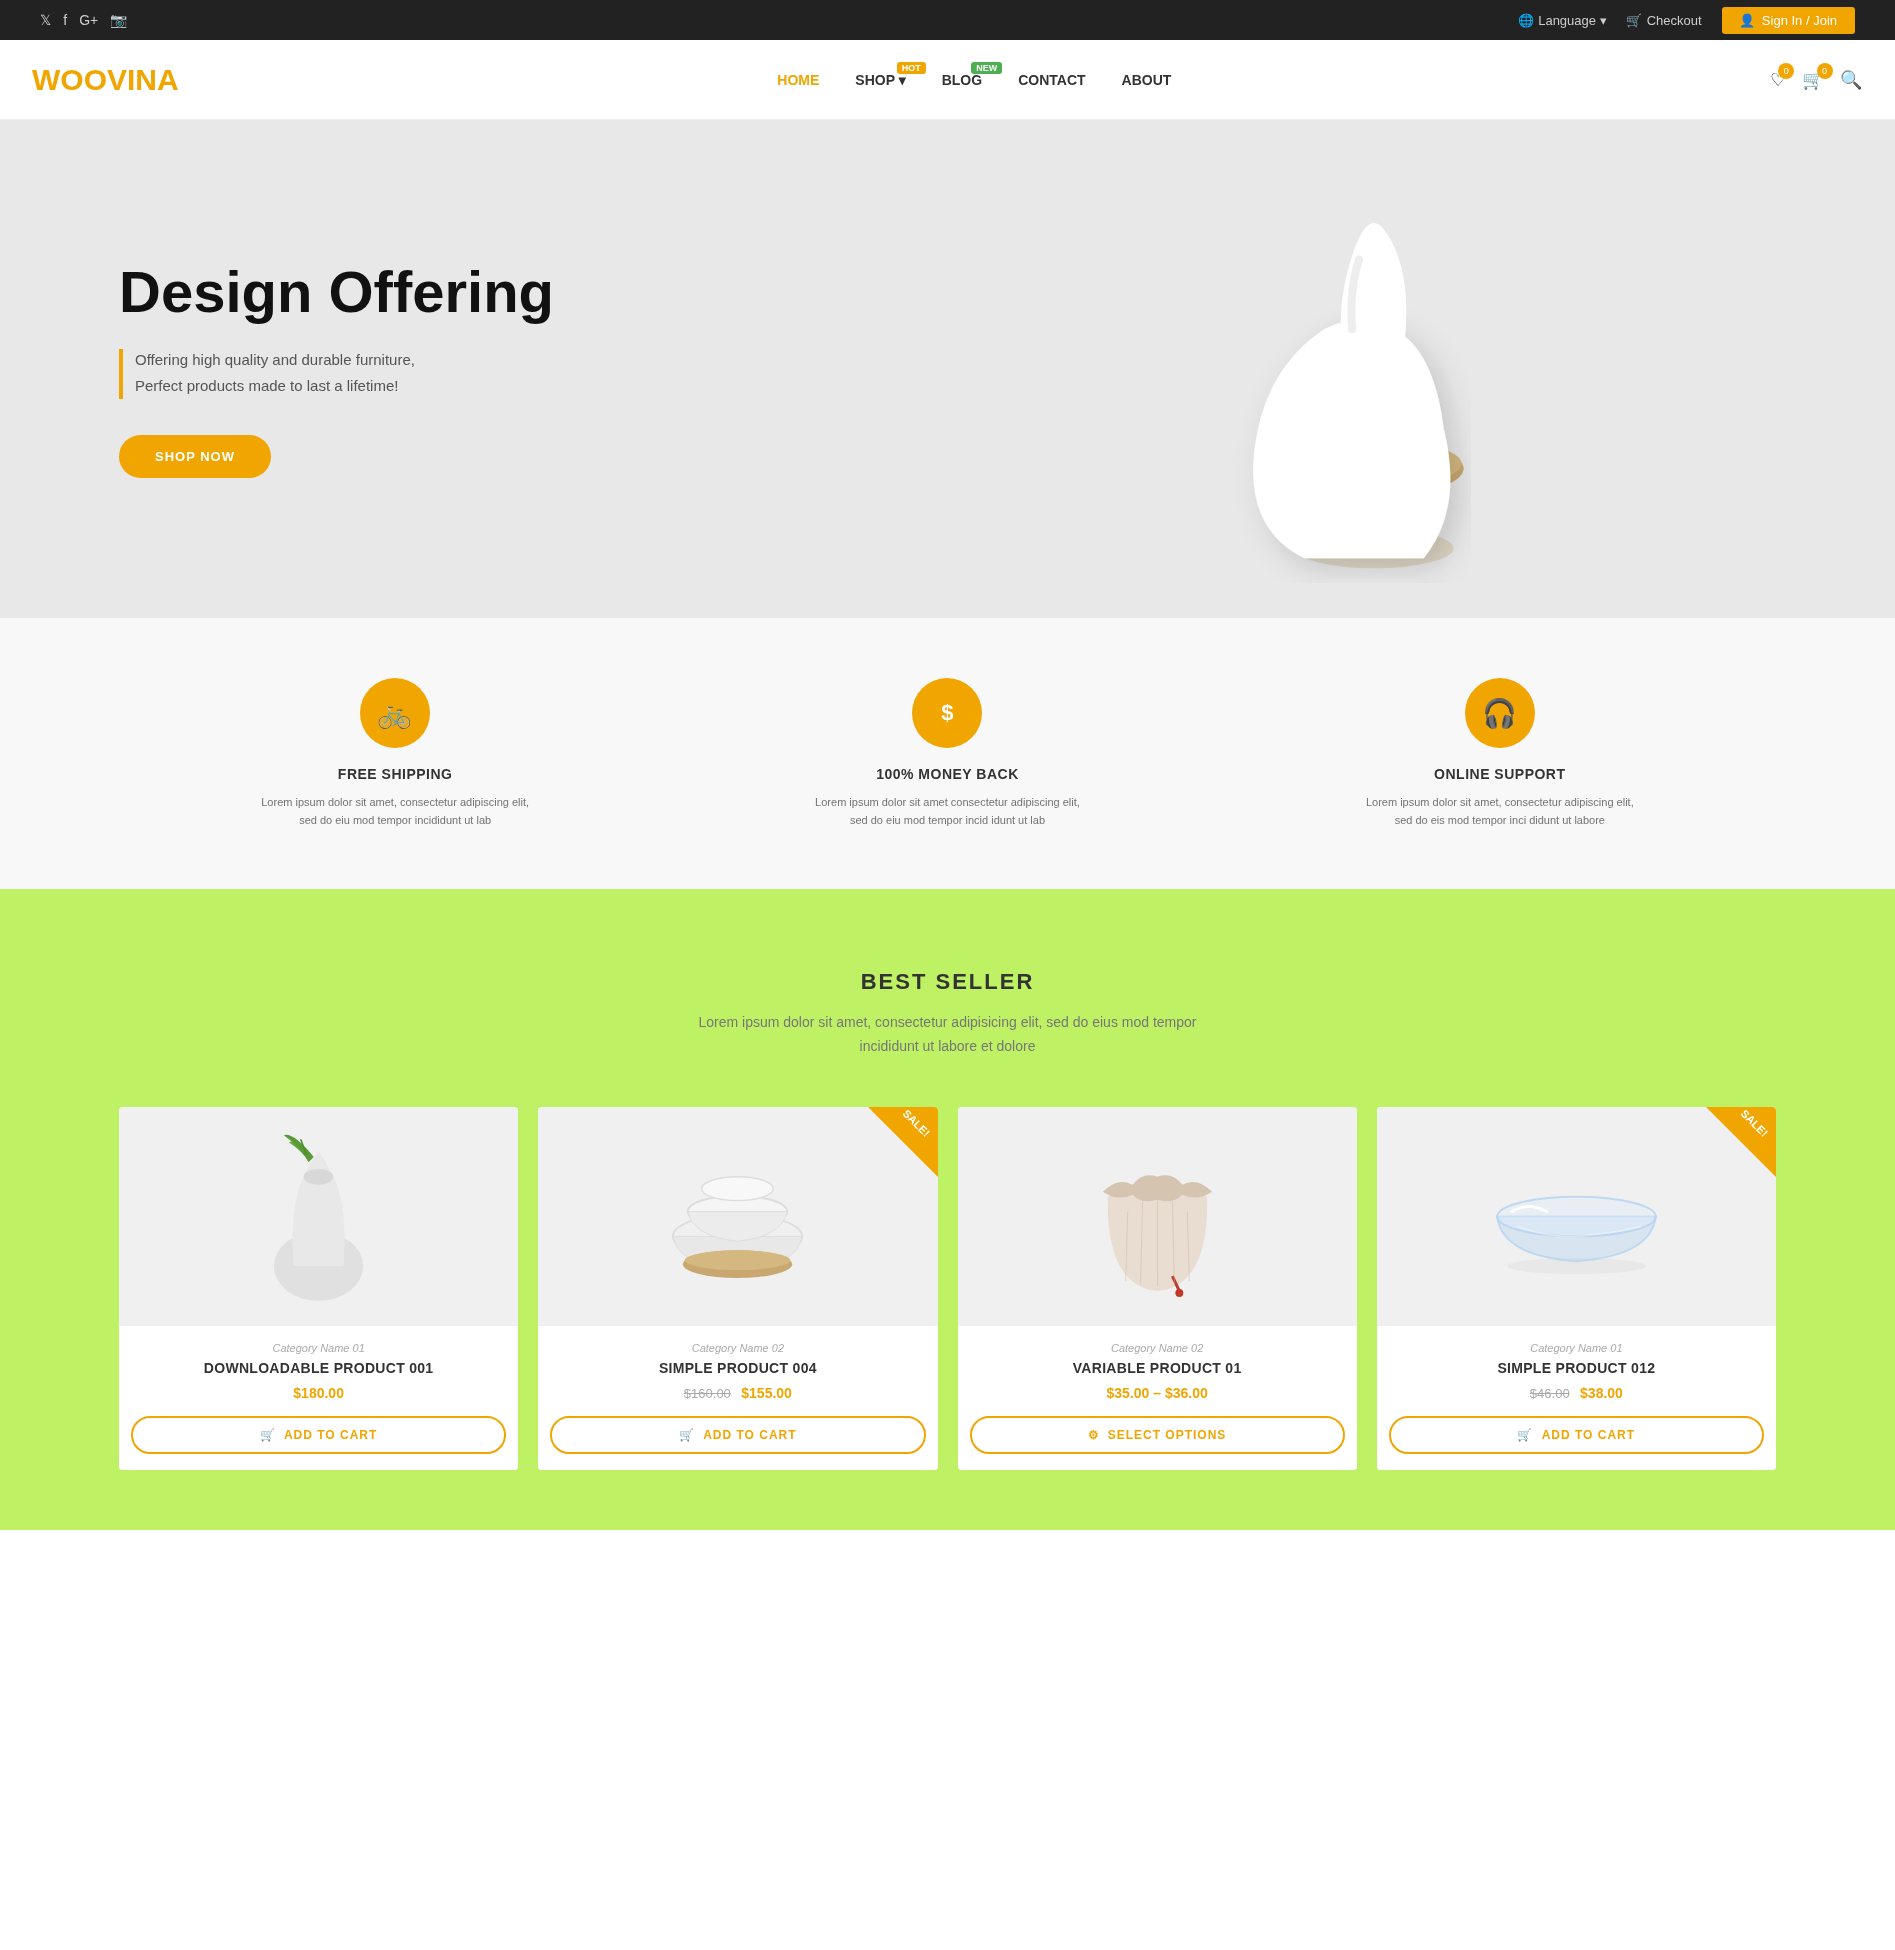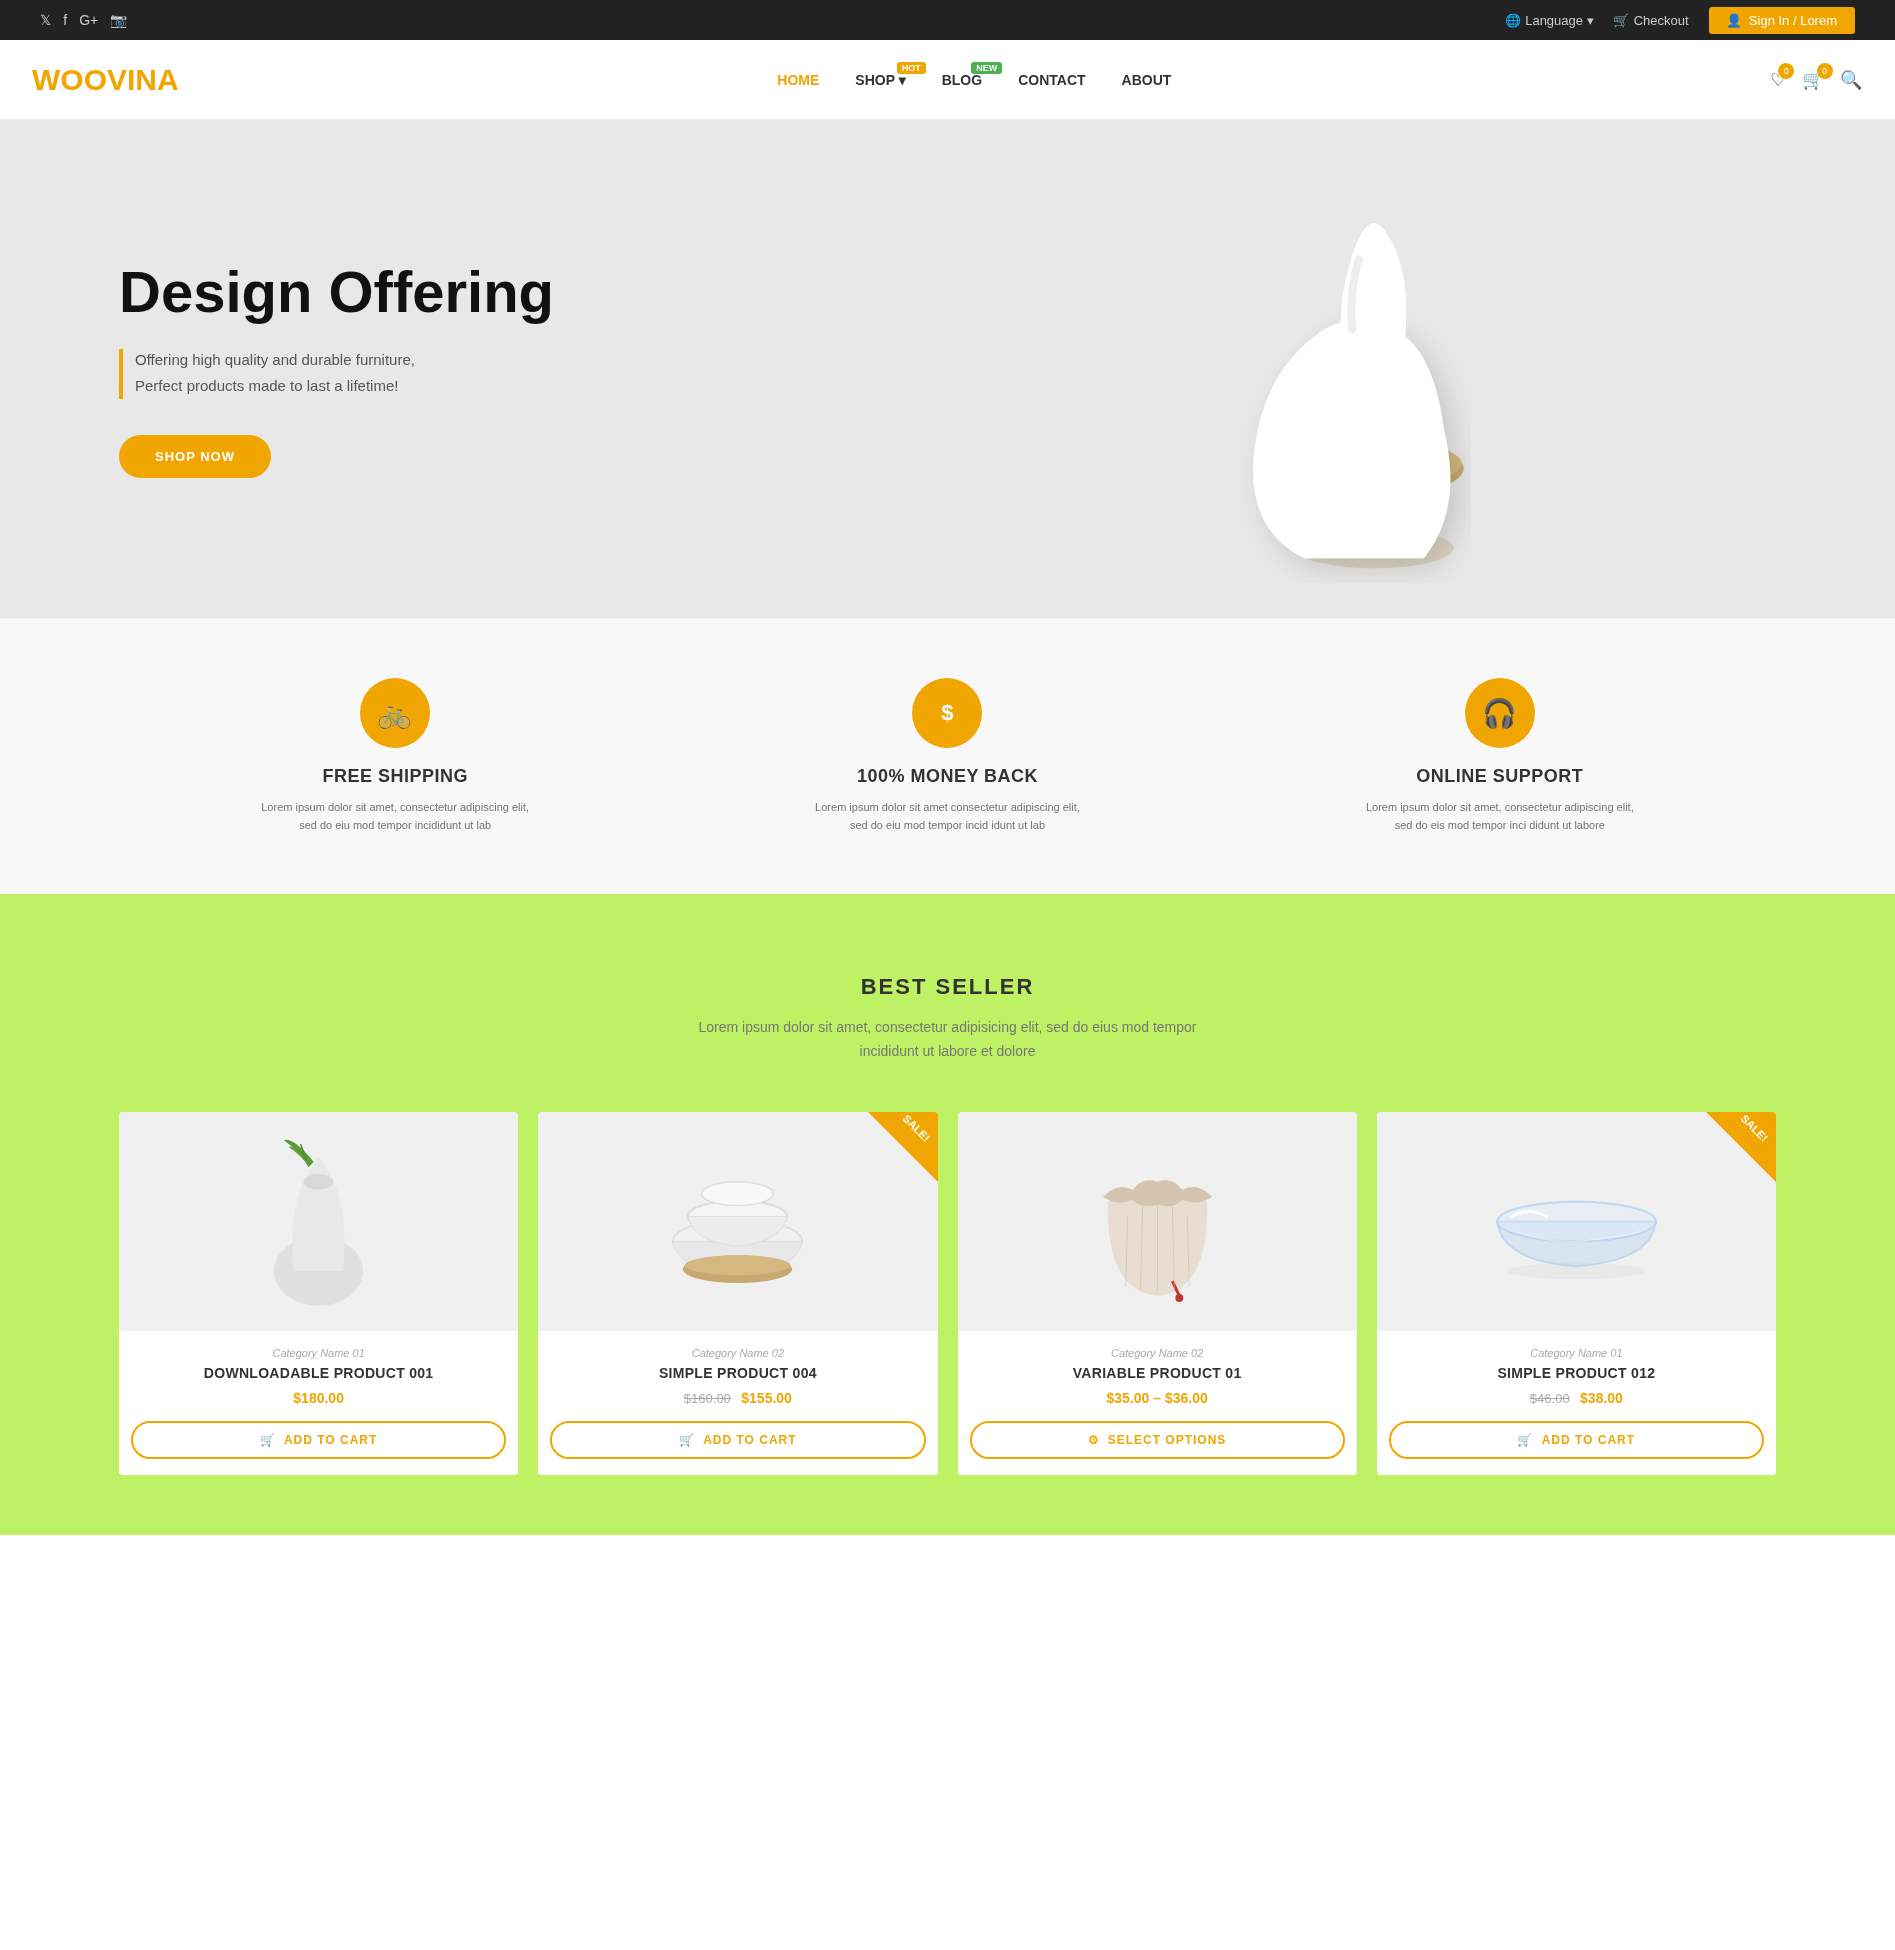--- a/index.html
+++ b/index.html
@@ -129,21 +129,21 @@
       height: 70px;
       background: #f0a500;
       border-radius: 50%;
       display: flex;
       align-items: center;
       justify-content: center;
       margin: 0 auto 18px;
       font-size: 28px;
       color: #fff;
     }
-    .feature-title { font-size: 18px; font-weight: 800; text-transform: uppercase; margin-bottom: 12px; letter-spacing: 0.5px; }
+    .feature-title { font-size: 14px; font-weight: 800; text-transform: uppercase; margin-bottom: 12px; letter-spacing: 0.5px; }
     .feature-desc { font-size: 11px; color: #737373; line-height: 1.6; }
 
     
     .best-seller { padding: 80px 119px 60px; background: #bef264; }
     .section-header { text-align: center; margin-bottom: 48px; }
     .section-title { font-size: 22px; font-weight: 800; text-transform: uppercase; letter-spacing: 2px; margin-bottom: 16px; }
     .section-desc { font-size: 14px; color: #777; max-width: 557px; margin: 0 auto; line-height: 1.7; }
 
     
     .products-grid {
@@ -228,21 +228,21 @@
     <a class="top-bar-link">
       <span>🌐</span>
       <span>Language</span> ▾
     </a>
     <a class="top-bar-link">
       <span>🛒</span>
       <span>Checkout</span>
     </a>
     <button class="signin-btn">
       <span>👤</span>
-      <span>Sign In / Lorem</span>
+      <span>Sign In / Join</span>
     </button>
   </div>
 </div>
 
 <header class="header">
   <div class="logo">
     <span style="color:#f0a500">WOO</span><span>VINA</span>
   </div>
   <nav class="nav">
     <a class="nav-item active" style="color:#f0a500">HOME</a>

